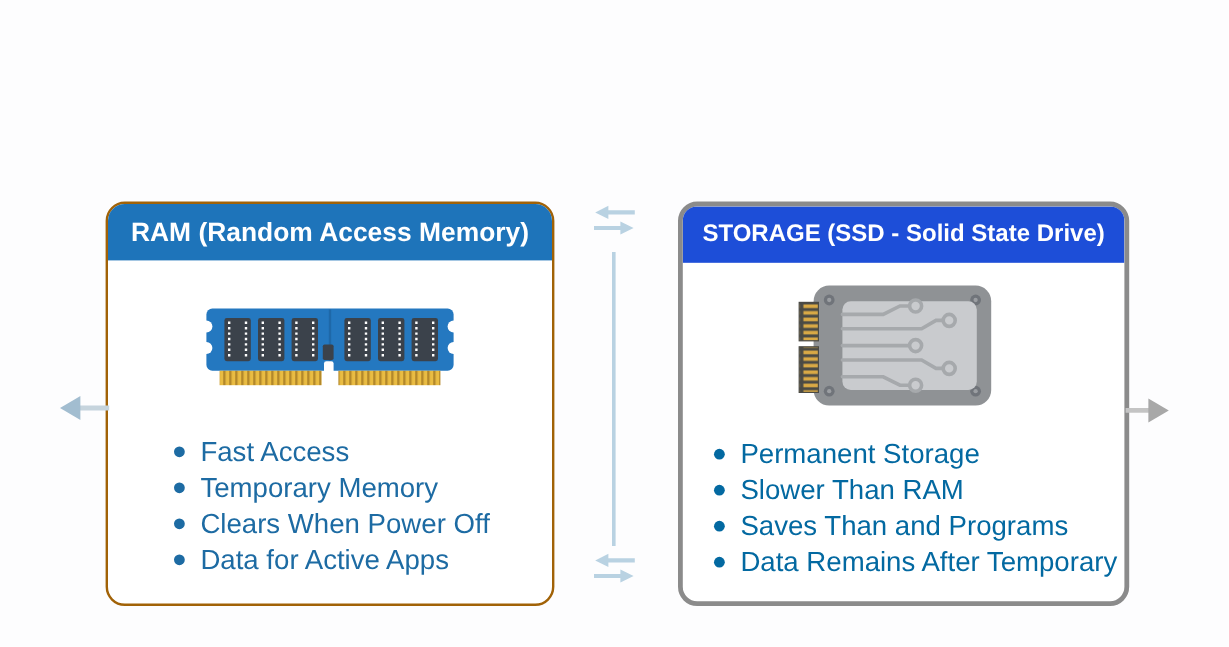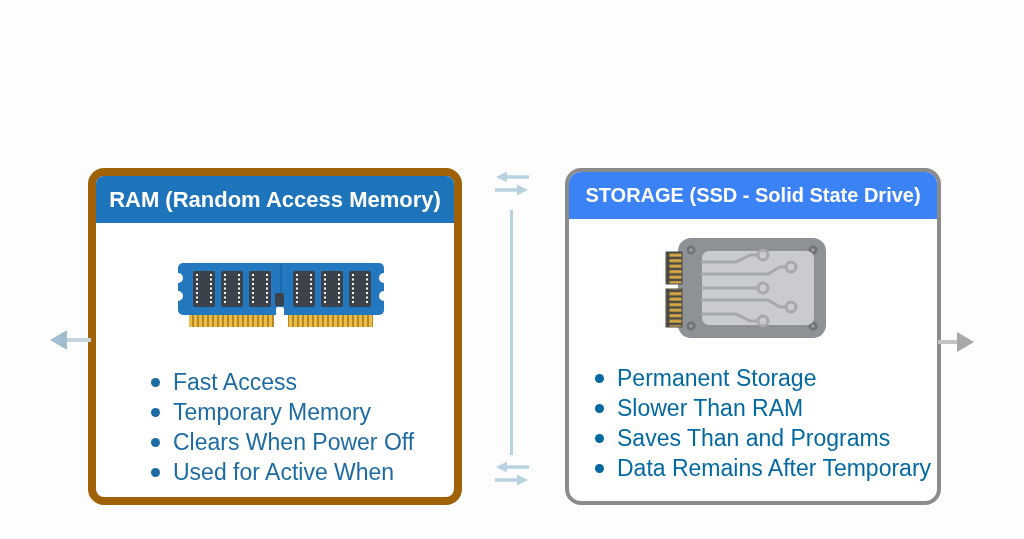--- a/index.html
+++ b/index.html
@@ -10,27 +10,27 @@
   }
 
   
   .title { position:absolute; top:31px; left:0; width:100%; text-align:center;
            color:#2070b4; font-weight:bold; letter-spacing:-0.5px; }
   .title-line { font-size:42px; line-height:49px; }
 
   
   .card { position:absolute; top:168px; height:337px; background:#ffffff;
           border-radius:16px; box-sizing:border-box; overflow:hidden; }
-  #ram-card { left:88px; width:374px; border:8px solid #a16207; }
+  #ram-card { left:88px; width:374px; border:2px solid #a16207; }
   #storage-card { left:565px; width:376px; border:4px solid #8b8b8b; }
 
   .card-header { height:47px; display:flex; align-items:center; justify-content:center;
                  color:#ffffff; font-weight:bold; }
   #ram-card .card-header { background:#1e74ba; font-size:22px; }
-  #storage-card .card-header { background:#3b82f6; font-size:20px; }
+  #storage-card .card-header { background:#1d4ed8; font-size:20px; }
 
   .card-icon { position:absolute; }
   #ram-icon { left:81px; top:86px; }
   #ssd-icon { left:83px; top:64px; }
 
   .bullets { position:absolute; margin:0; padding:0; list-style:none; top:191px; }
   #ram-card .bullets { left:55px; color:#1d6ba3; }
   #storage-card .bullets { left:26px; color:#0369a1; }
   .bullets li { display:flex; align-items:center; height:30px; font-size:23px; }
   .dot { width:9px; height:9px; border-radius:50%; background:currentColor;
@@ -104,21 +104,21 @@
       <li>
           <span class="dot"></span>
           <span>Temporary Memory</span>
         </li>
       <li>
           <span class="dot"></span>
           <span>Clears When Power Off</span>
         </li>
       <li>
           <span class="dot"></span>
-          <span>Used for Active When</span>
+          <span>Data for Active Apps</span>
         </li>
     </ul>
   </div>
 
   <div class="card" id="storage-card">
     <div class="card-header">STORAGE (SSD - Solid State Drive)</div>
 
     <svg class="card-icon" id="ssd-icon" width="176" height="104" viewBox="0 0 176 104" xmlns="http://www.w3.org/2000/svg">
       <defs>
         <pattern id="sata" x="0" y="0" width="16" height="5.5" patternUnits="userSpaceOnUse">

